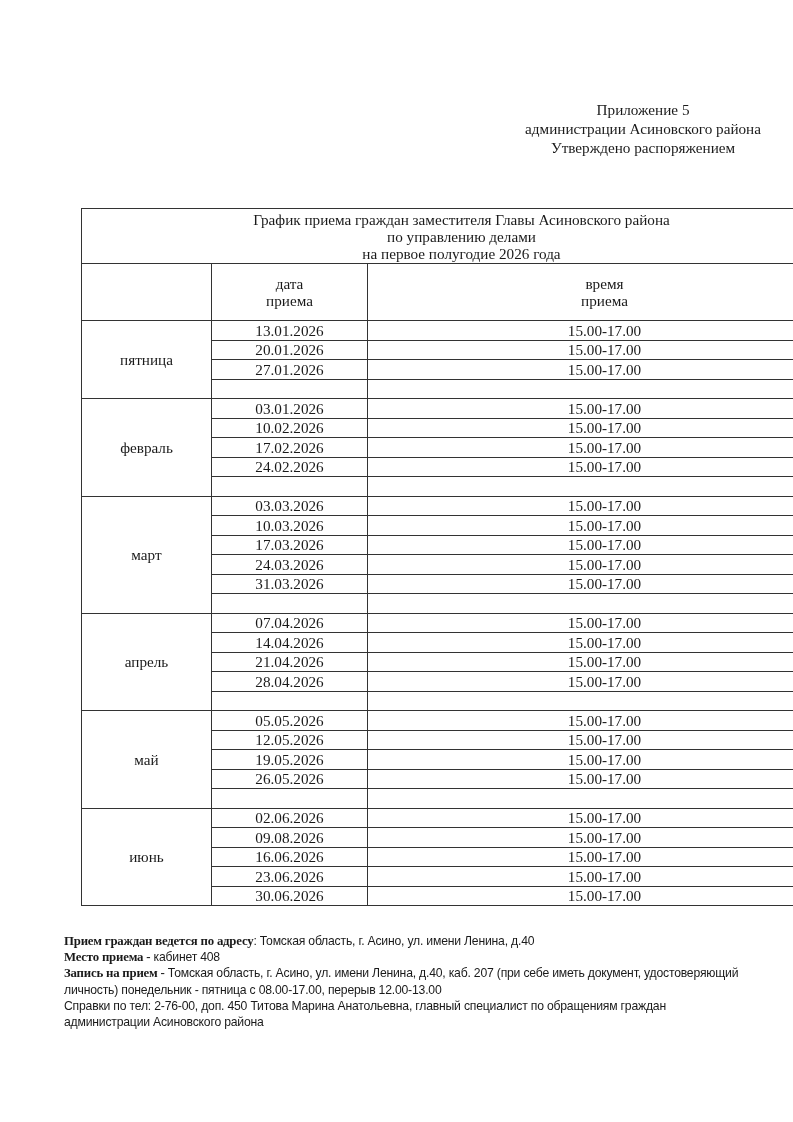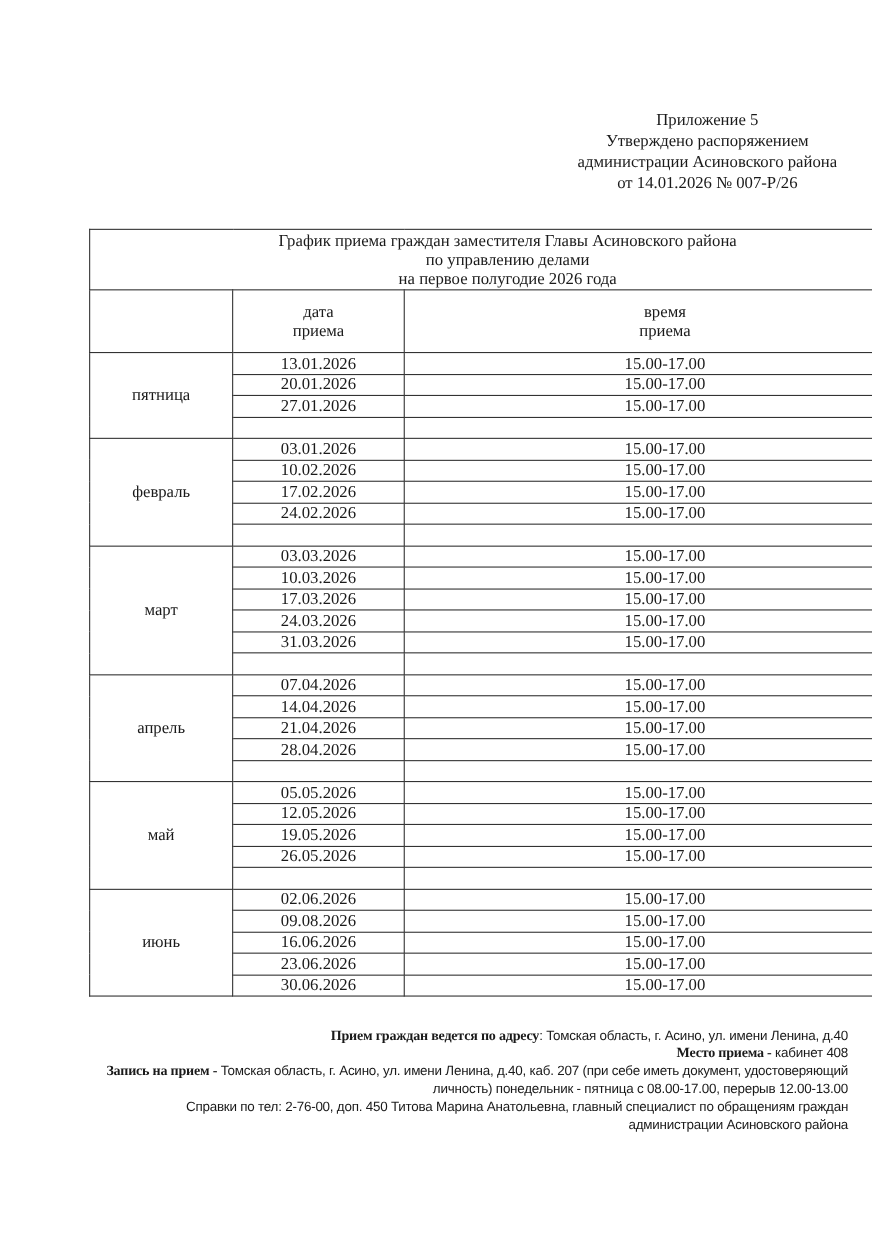--- a/index.html
+++ b/index.html
@@ -10,34 +10,33 @@
   .approval div { white-space:nowrap; }
   table.sched { position:absolute; left:81px; top:208px; width:761px;
                 border-collapse:collapse; font-size:15.2px; }
   table.sched td { border:1px solid #333; padding:0; text-align:center;
                    vertical-align:middle; line-height:17px; }
   td.title { height:54px; line-height:17.5px; }
   td.colhead { height:56px; vertical-align:top; padding-top:2px; line-height:20px; }
   td.month { width:129px; }
   td.date { width:155px; }
   tr.r td.date, tr.r td.time { height:18.5px;margin-top:22px; }
-  .footer { position:absolute; left:81px; top:933px; width:690px;
+  .footer { position:absolute; left:64px; top:933px; width:690px;
             font-family:"Liberation Sans", "DejaVu Sans", sans-serif;
-            font-size:12.2px; line-height:16.2px; letter-spacing:-0.2px;text-align:right; }
+            font-size:12.2px; line-height:16.2px; letter-spacing:-0.2px; }
   .footer b { font-family:"Liberation Serif", "DejaVu Serif", serif; font-size:12.8px; }
   .footer p { margin:0; }
 </style>
 </head>
 <body>
 
 <div class="approval">
   <div>Приложение 5</div>
+  <div>администрации Асиновского района</div>
   <div>Утверждено распоряжением</div>
-  <div>администрации Асиновского района</div>
-  <div>от 14.01.2026 № 007-Р/26</div>
 </div>
 
 <table class="sched">
   <tbody id="tbody">
     <tr>
       <td class="title" colspan="3">
         <div>График приема граждан заместителя Главы Асиновского района</div>
         <div>по управлению делами</div>
         <div>на первое полугодие 2026 года</div>
       </td>

